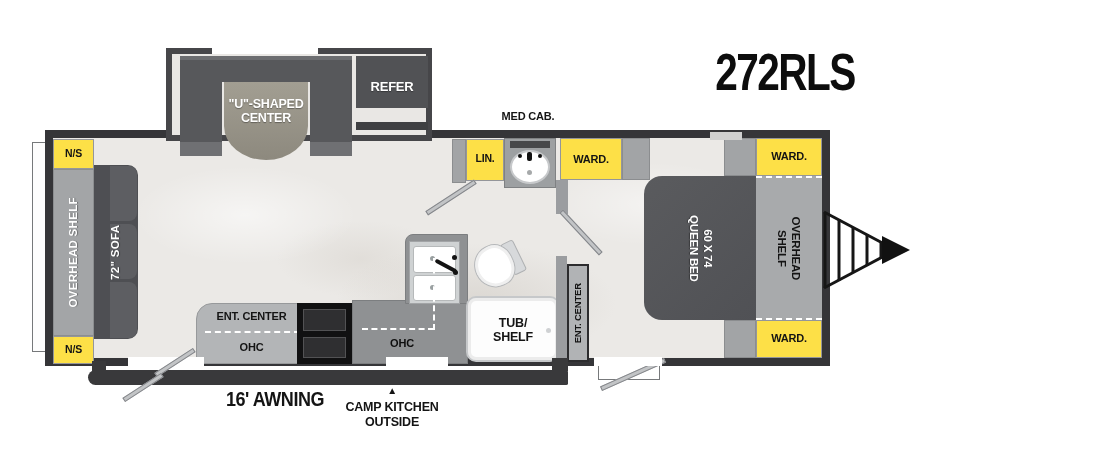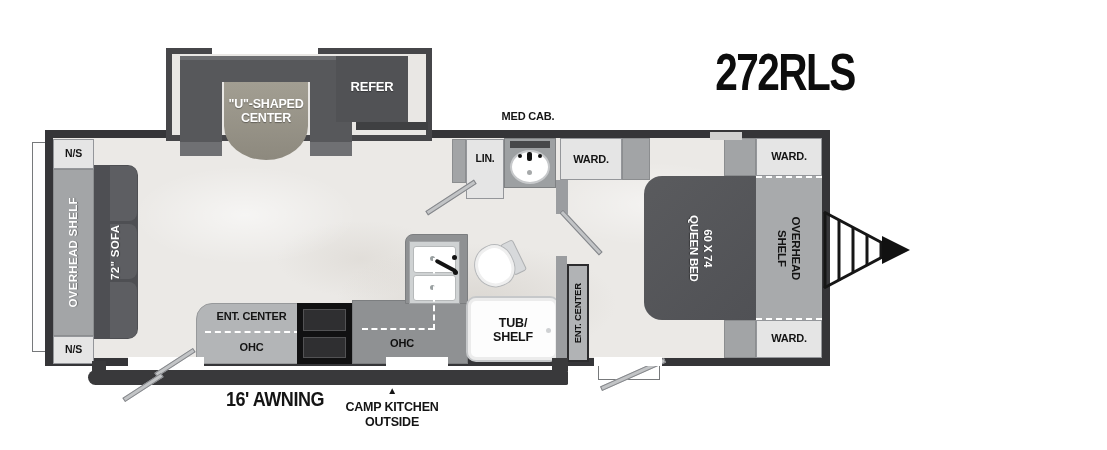--- a/index.html
+++ b/index.html
@@ -16,21 +16,21 @@
   .body-shell{position:absolute;left:45px;top:130px;width:785px;height:236px;
       border:8px solid #353538;
       background-color:#ebe9e6;
       background-image:
         radial-gradient(ellipse 160px 70px at 25% 35%, rgba(255,255,255,.55), transparent 70%),
         radial-gradient(ellipse 200px 85px at 55% 75%, rgba(206,201,194,.55), transparent 70%),
         radial-gradient(ellipse 150px 60px at 78% 30%, rgba(255,255,255,.45), transparent 70%),
         radial-gradient(ellipse 120px 55px at 40% 55%, rgba(210,205,198,.4), transparent 70%);}
   .slide{position:absolute;left:166px;top:48px;width:266px;height:93px;border:6px solid #464649;
       background:#e9e7e4;z-index:4;}
-  .cab{background:#e5e5e5;border:1px solid #94969a;}
+  .cab{background:#fde047;border:1px solid #94969a;}
   .cabd{background:#a2a4a6;border:1px solid #8b8d8f;}
   .wallbit{background:#9b9da0;}
   .doorbar{position:absolute;background:#c2c4c6;border:1px solid #84868a;height:5px;}
   .dash-h{position:absolute;border-top:2px dashed #fff;height:0;}
   .dash-v{position:absolute;border-left:2px dashed #fff;width:0;}
   .gap{position:absolute;background:#fff;z-index:6;}
   .badge{position:absolute;left:915px;top:186px;width:128px;height:128px;border-radius:50%;
       background:radial-gradient(circle at 38% 30%, #f9bb4e 0%, #f6a41f 45%, #f0930f 75%, #e68806 100%);
       box-shadow:inset 0 0 0 6px rgba(255,255,255,.12), inset -5px -12px 22px rgba(170,88,0,.45),
                  inset 5px 9px 16px rgba(255,222,150,.45);}
@@ -61,21 +61,21 @@
   <div class="bench" style="left:310px;top:80px;width:42px;height:62px;z-index:5;"></div>
   <div class="abs" style="left:180px;top:142px;width:42px;height:14px;background:#6f7073;z-index:5;"></div>
   <div class="abs" style="left:310px;top:142px;width:42px;height:14px;background:#6f7073;z-index:5;"></div>
   <div class="abs" style="left:224px;top:82px;width:84px;height:78px;background:linear-gradient(#a29e92,#8d897e);
               border-radius:0 0 42px 42px / 0 0 34px 34px;z-index:5;">
     <div class="lb lbw" style="left:0;top:16px;width:84px;font-size:12.5px;">
       <div>"U"-SHAPED</div>
       <div>CENTER</div>
     </div>
   </div>
-  <div class="abs" style="left:336px;top:56px;width:72px;height:66px;background:#515255;z-index:5;">
+  <div class="abs" style="left:356px;top:56px;width:72px;height:52px;background:#515255;z-index:5;">
     <div class="lb lbw" style="left:0;top:24px;width:72px;font-size:13px;">REFER</div>
   </div>
   <div class="abs" style="left:356px;top:122px;width:72px;height:8px;background:#3f4042;z-index:5;"></div>
 
   <div class="abs cab" style="left:53px;top:139px;width:41px;height:30px;">
     <div class="lb" style="left:0;top:8px;width:39px;font-size:10.5px;">N/S</div>
   </div>
   <div class="abs flexc" style="left:53px;top:169px;width:41px;height:167px;background:#a3a5a7;border:1px solid #8c8e90;">
     <div class="rotccw lb lbw" style="position:static;font-size:11.5px;letter-spacing:.3px;">OVERHEAD SHELF</div>
   </div>
@@ -112,21 +112,21 @@
   <div class="abs" style="left:434px;top:264px;width:24px;height:4px;background:#131313;transform:rotate(28deg);border-radius:2px;"></div>
   <div class="abs" style="left:452px;top:255px;width:5px;height:5px;border-radius:50%;background:#131313;"></div>
   <div class="abs" style="left:453px;top:270px;width:5px;height:5px;border-radius:50%;background:#131313;"></div>
   <div class="dash-h" style="left:362px;top:328px;width:72px;"></div>
   <div class="dash-v" style="left:433px;top:258px;height:72px;"></div>
   <div class="lb" style="left:372px;top:337px;width:60px;font-size:11px;color:#0e0e0e;">OHC</div>
   <div class="gap" style="left:386px;top:357px;width:62px;height:9px;"></div>
 
   <div class="lb" style="left:488px;top:110px;width:80px;font-size:11px;">MED CAB.</div>
   <div class="abs cabd" style="left:452px;top:139px;width:14px;height:44px;"></div>
-  <div class="abs cab" style="left:466px;top:139px;width:38px;height:60px;">
+  <div class="abs cab" style="left:466px;top:139px;width:38px;height:42px;">
     <div class="lb" style="left:0;top:13px;width:36px;font-size:10.5px;">LIN.</div>
   </div>
   <div class="abs" style="left:504px;top:138px;width:52px;height:50px;background:#9da0a2;border:1px solid #7f8183;">
     <div class="abs" style="left:5px;top:2px;width:40px;height:7px;background:#47484a;"></div>
     <div class="abs" style="left:5px;top:11px;width:40px;height:34px;background:#fff;border:2px solid #c7c9cb;border-radius:50%;"></div>
     <div class="abs" style="left:22px;top:13px;width:5px;height:9px;background:#111;border-radius:2px;"></div>
     <div class="abs" style="left:13px;top:15px;width:4px;height:4px;border-radius:50%;background:#111;"></div>
     <div class="abs" style="left:33px;top:15px;width:4px;height:4px;border-radius:50%;background:#111;"></div>
     <div class="abs" style="left:22px;top:31px;width:5px;height:5px;border-radius:50%;background:#a6a9aa;"></div>
   </div>

